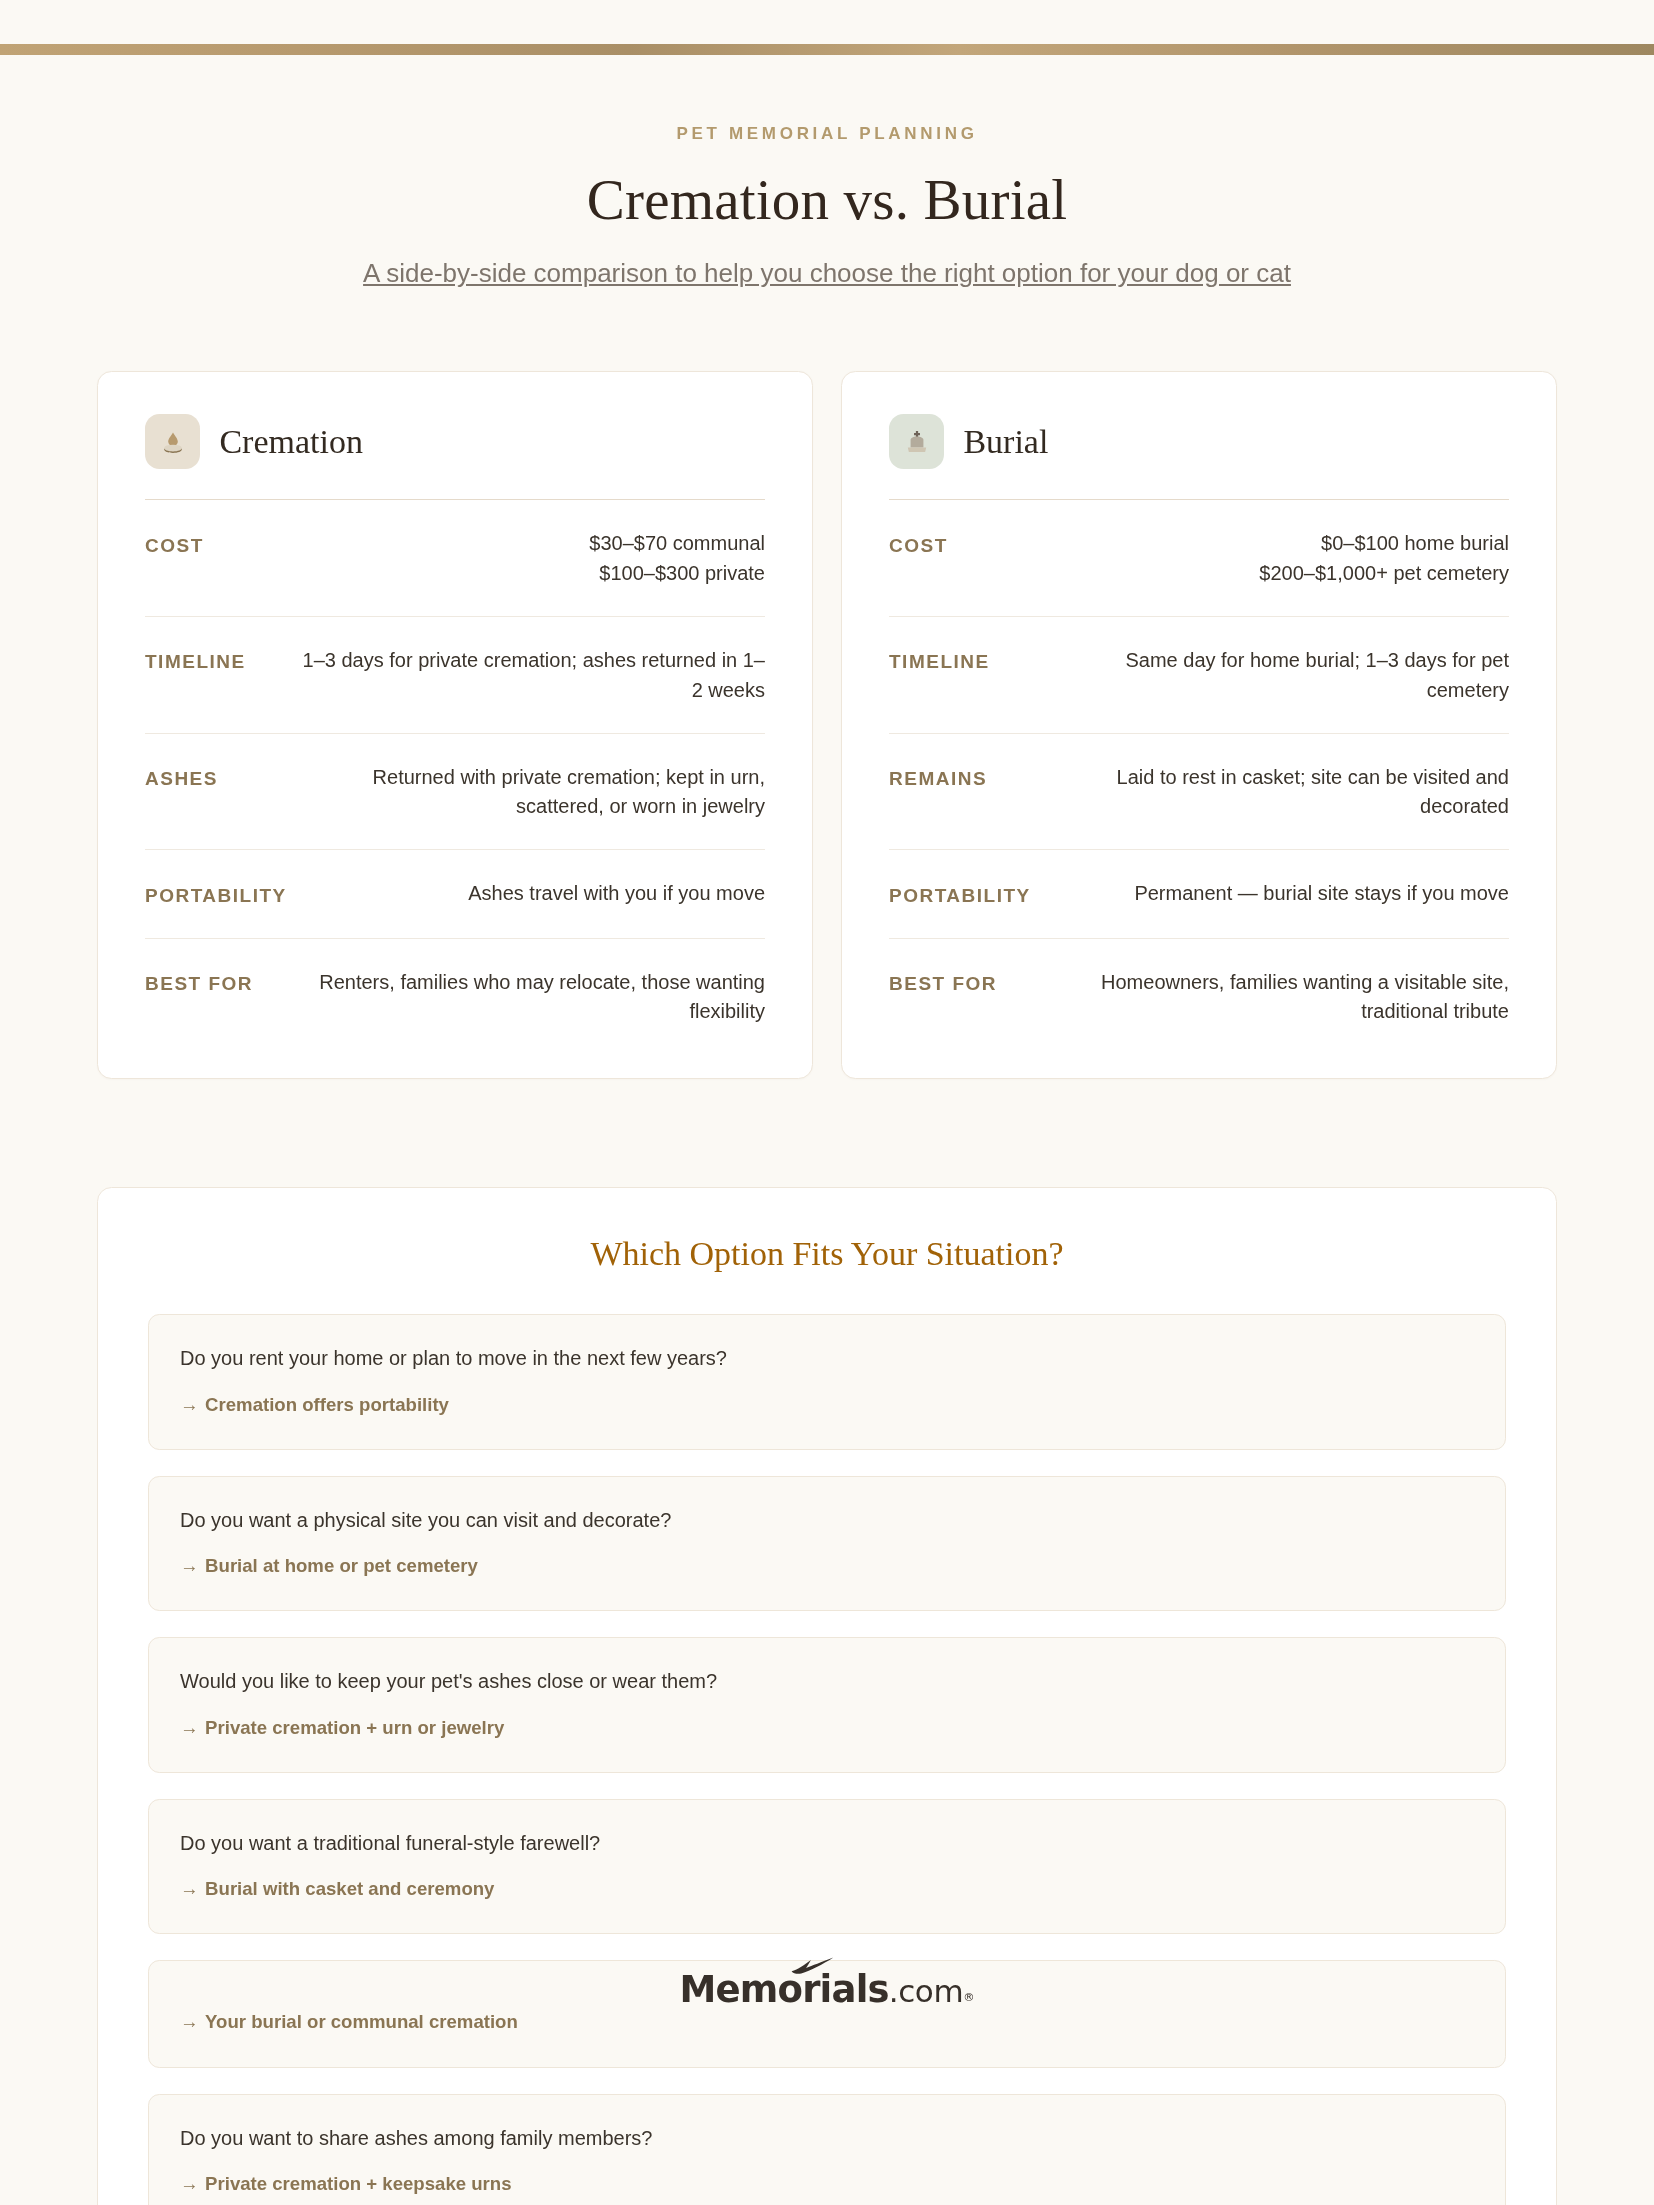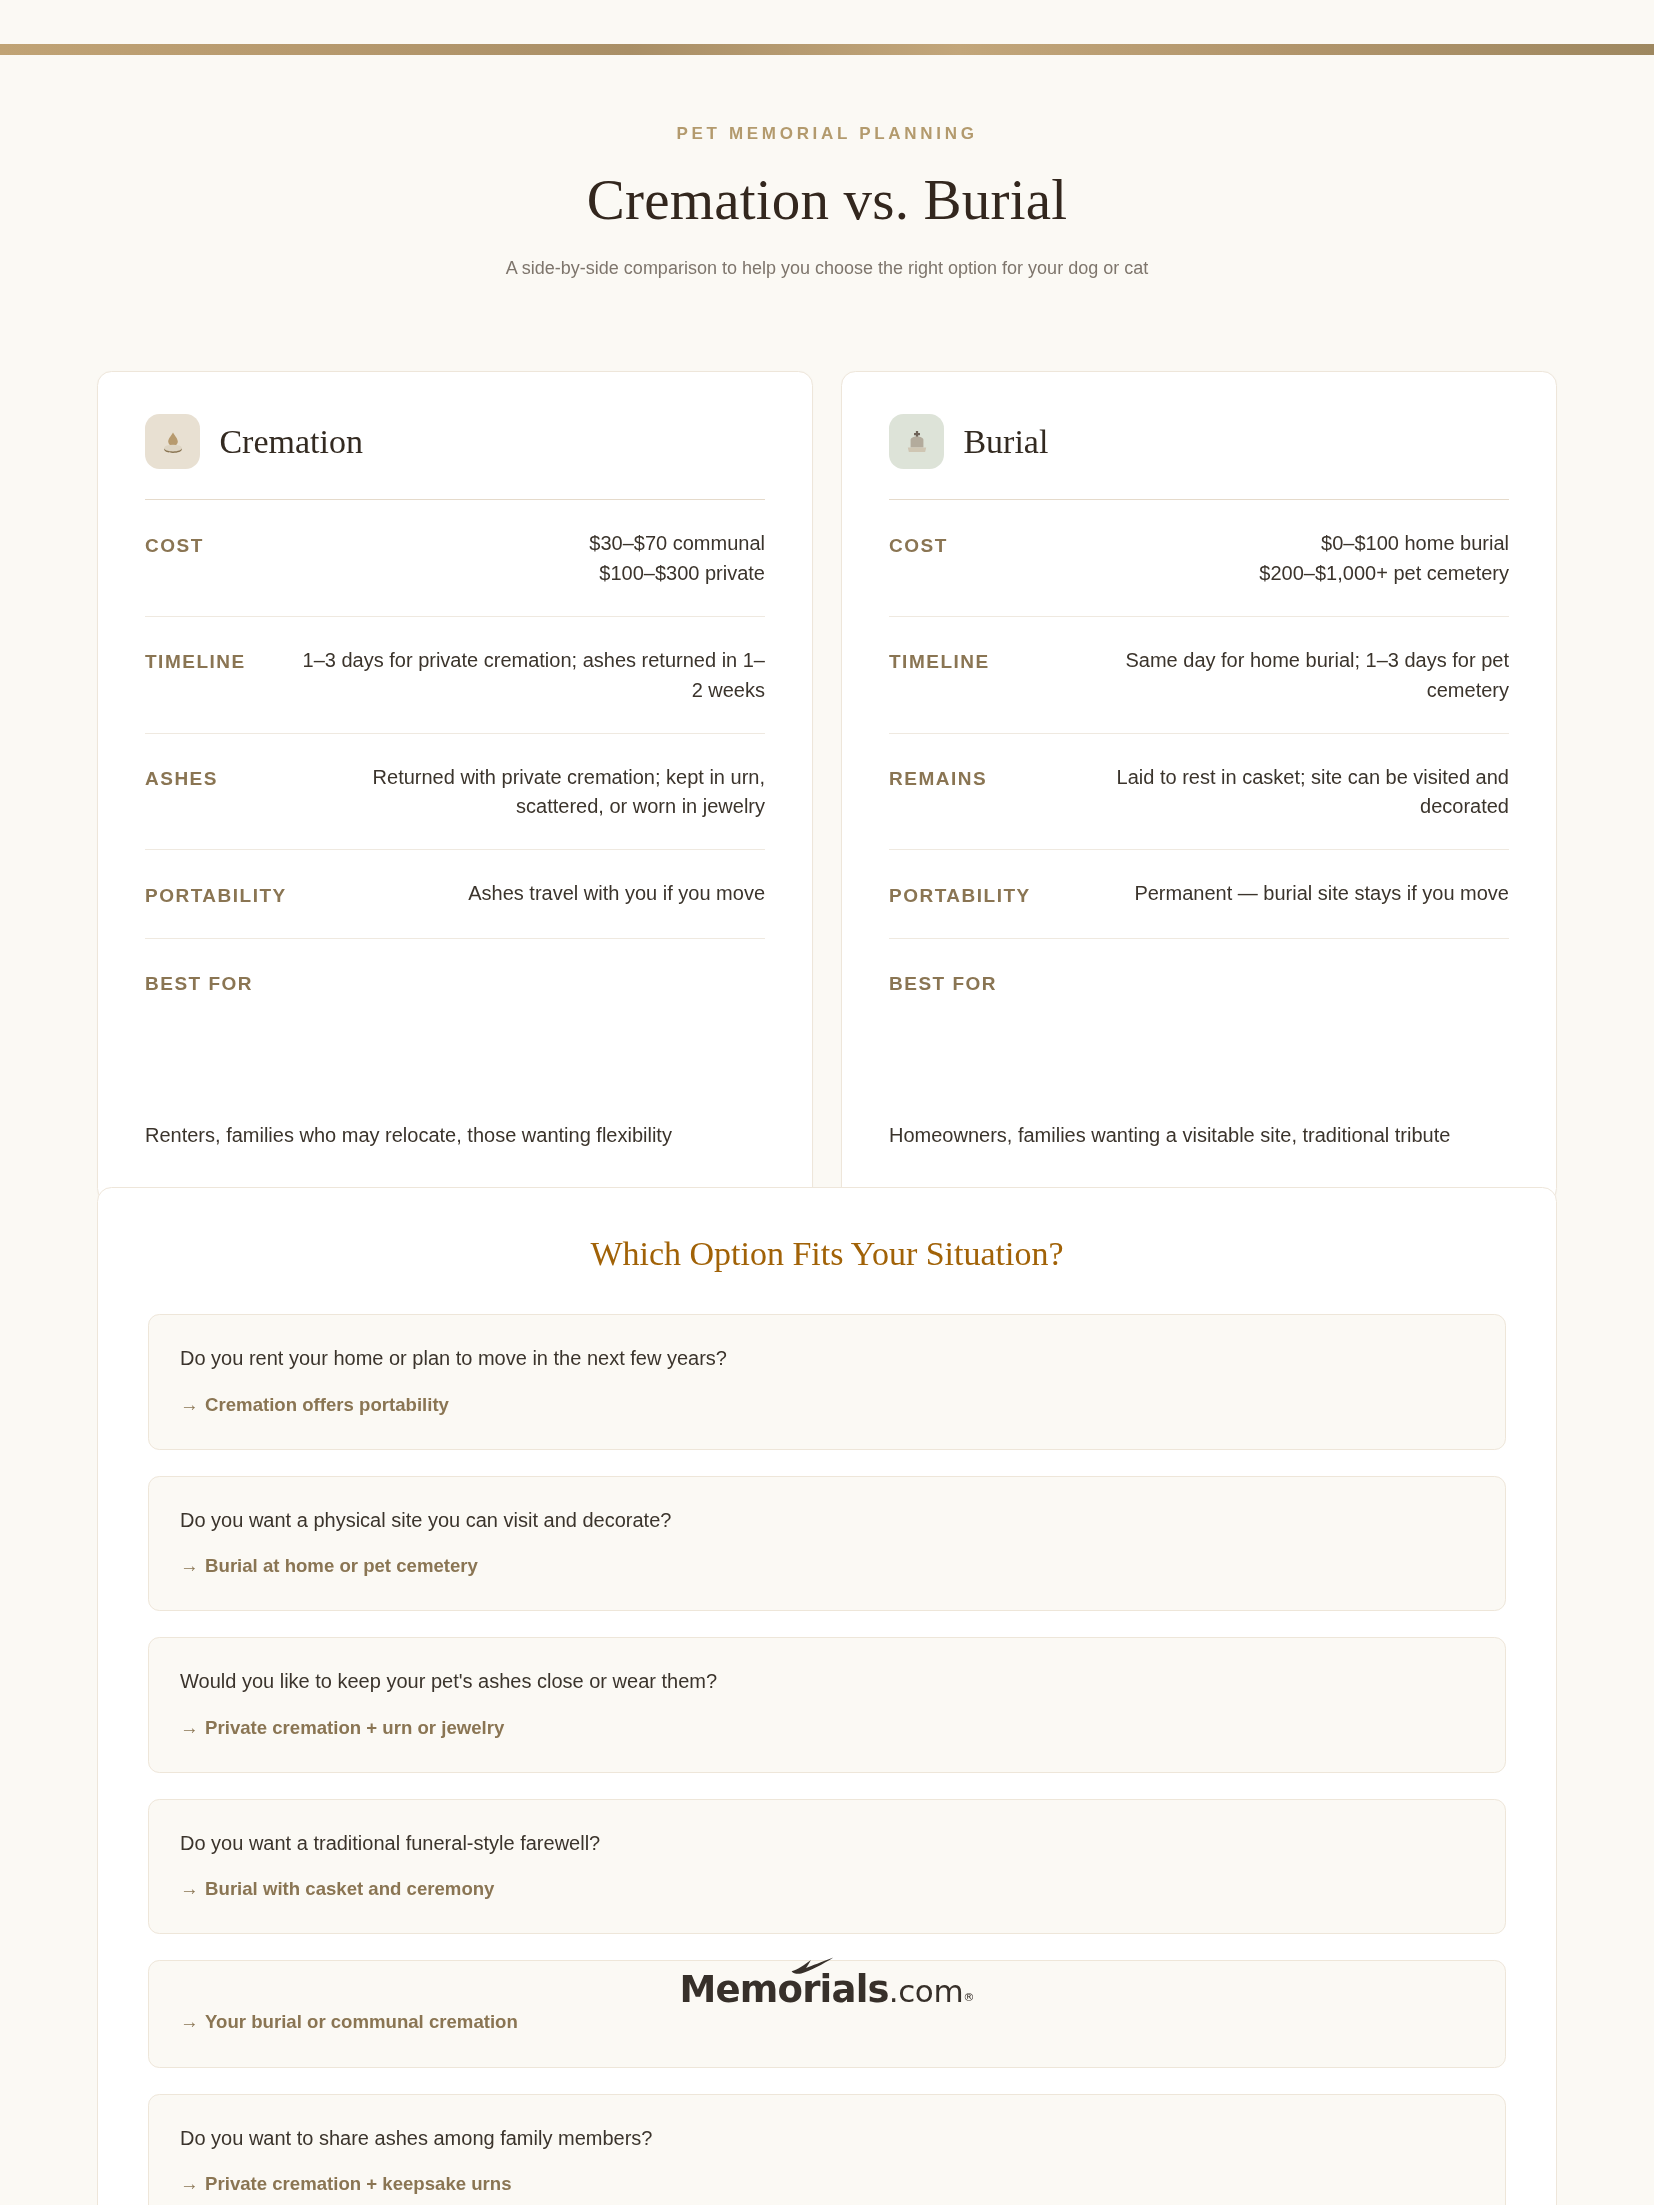--- a/index.html
+++ b/index.html
@@ -50,24 +50,25 @@
     margin-top: 27.5px;
     font-family: "Liberation Serif", serif;
     font-size: 57px;
     font-weight: 400;
     color: #33271e;
     letter-spacing: 0.2px;
     line-height: 1.06;
   }
   .subtitle {
     margin-top: 26px;
-    font-size: 18px;
+    font-size: 26px;
     color: #7e756c;
     font-weight: 400;
     line-height: 1.35;
+    text-decoration: underline;
   }
 
   
   .compare-row {
     position: absolute;
     top: 327px; left: 97px;
     width: 1460px;
     display: flex;
     gap: 28px;
   }
@@ -108,21 +109,21 @@
     width: 100%;
   }
 
   
   .spec {
     display: flex;
     align-items: flex-start;
     padding: 29px 0 27.5px 0;
     border-bottom: 1.1px solid #efe9e0;
   }
-  .spec:last-child { border-bottom: none; padding-bottom: 6.5px; flex-direction: column; }
+  .spec:last-child { border-bottom: none; padding-bottom: 6.5px; }
   .spec-label {
     flex: 0 0 153px;
     font-size: 19px;
     font-weight: 700;
     letter-spacing: 1.5px;
     color: #8a7553;
     text-transform: uppercase;
     line-height: 1.5;
     padding-top: 2.4px;
   }

